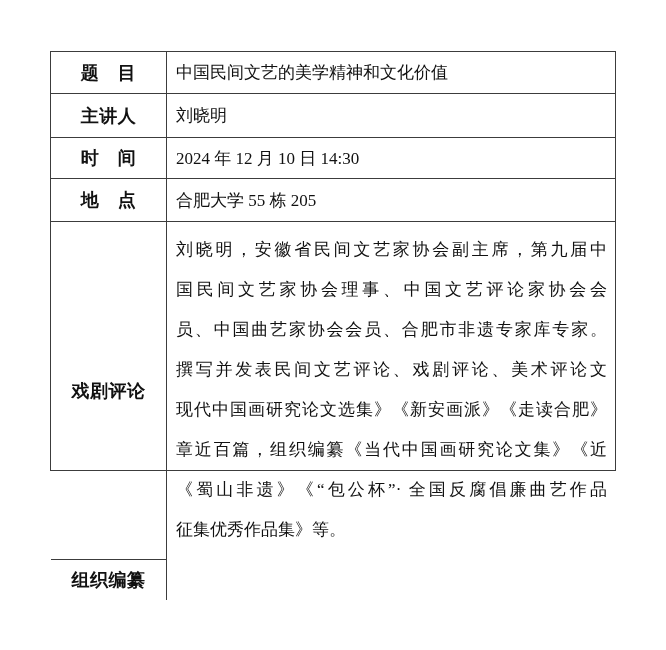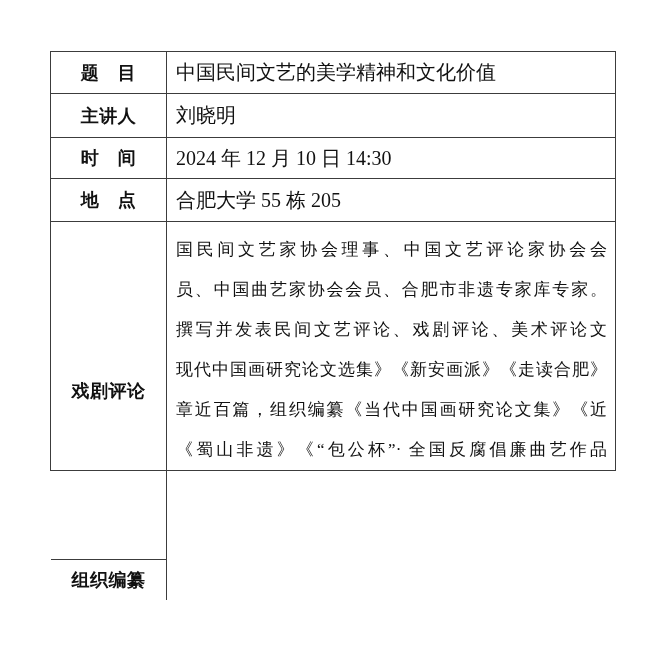--- a/index.html
+++ b/index.html
@@ -44,21 +44,21 @@
     font-family: "Liberation Sans", sans-serif;
     font-weight: bold;
     font-size: 18px;
     letter-spacing: 0.5px;
     white-space: nowrap;
   }
   .cell.value {
     display: flex;
     align-items: center;
     padding: 0 10px 0 9px;
-    font-size: 20px;
+    font-size: 17px;
     white-space: nowrap;
   }
   .cell.bio {
     display: block;
     padding: 8px 8px 0 9px;
     font-size: 17px;
   }
   .bio-line {
     line-height: 40px;
     height: 40px;
@@ -85,24 +85,26 @@
     <div class="cell value">刘晓明</div>
 
     <div class="cell label">时　间</div>
     <div class="cell value">2024 年 12 月 10 日 14:30</div>
 
     <div class="cell label">地　点</div>
     <div class="cell value">合肥大学 55 栋 205</div>
 
     <div class="cell label">戏剧评论</div>
     <div class="cell bio">
+      <div class="bio-line">刘晓明，安徽省民间文艺家协会副主席，第九届中</div>
       <div class="bio-line">国民间文艺家协会理事、中国文艺评论家协会会</div>
       <div class="bio-line">员、中国曲艺家协会会员、合肥市非遗专家库专家。</div>
       <div class="bio-line">撰写并发表民间文艺评论、戏剧评论、美术评论文</div>
       <div class="bio-line">现代中国画研究论文选集》《新安画派》《走读合肥》</div>
       <div class="bio-line">章近百篇，组织编纂《当代中国画研究论文集》《近</div>
       <div class="bio-line">《蜀山非遗》《“包公杯”· 全国反腐倡廉曲艺作品</div>
+      <div class="bio-line last">征集优秀作品集》等。</div>
     </div>
 
     <div class="cell label">组织编纂</div>
 
   </div>
 </div>
 
 </body></html>

